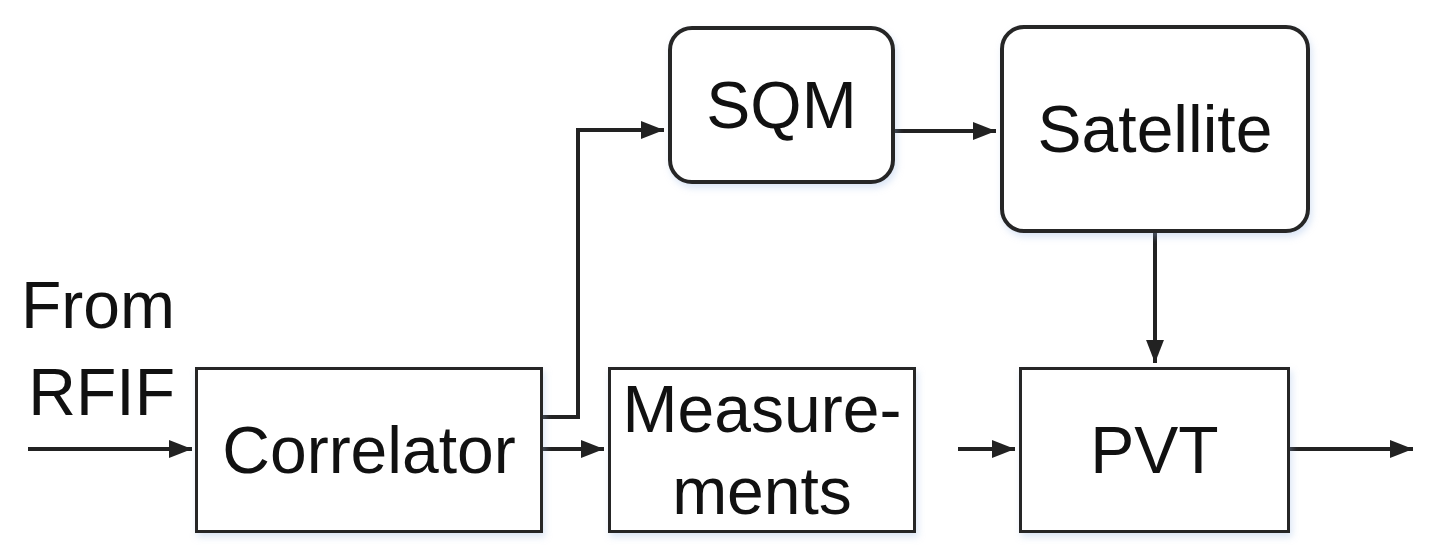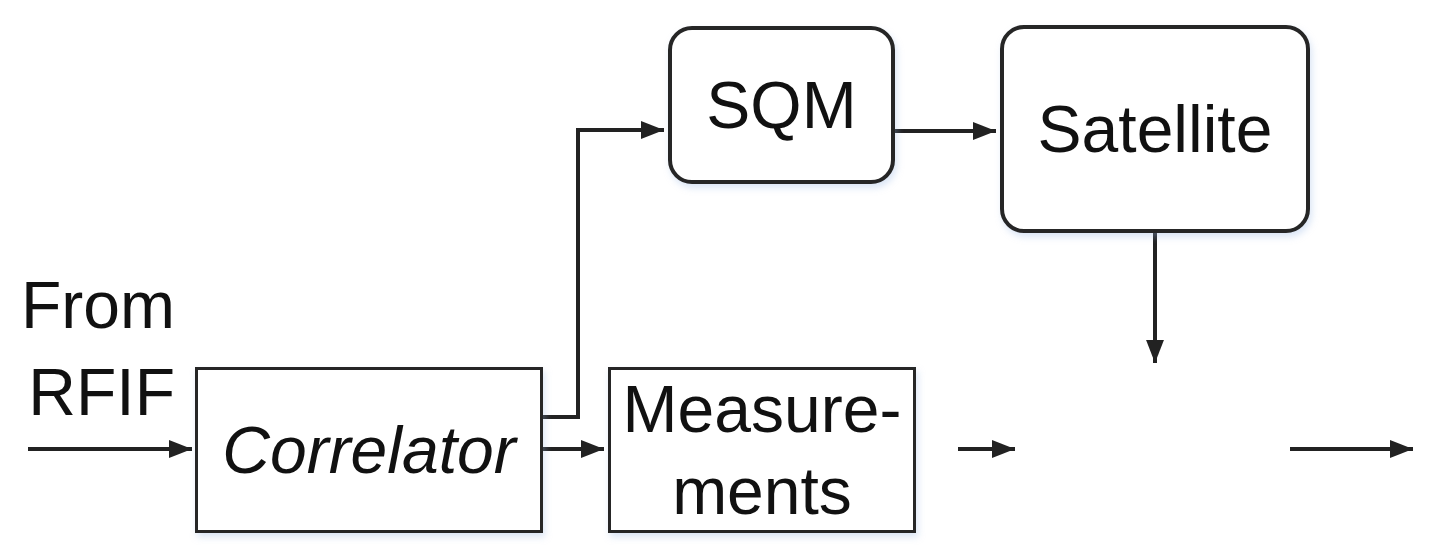--- a/index.html
+++ b/index.html
@@ -33,21 +33,21 @@
     text-align: center;
     font-size: 66px;
     line-height: 82px;
     letter-spacing: 0;
     box-shadow: 2px 4px 7px rgba(150, 180, 225, 0.35);
   }
   .block.rounded {
     border-width: 4px;
     border-radius: 24px;
   }
-  .block-correlator   { left: 195px;  top: 367px; width: 348px; height: 166px; font-style: italic; }
+  .block-correlator   { left: 195px;  top: 367px; width: 348px; height: 166px; }
   .block-measurements { left: 608px;  top: 367px; width: 308px; height: 166px; }
   .block-pvt          { left: 1019px; top: 367px; width: 271px; height: 166px; }
   .block-sqm          { left: 668px;  top: 26px;  width: 227px; height: 158px; }
   .block-satsel       { left: 1000px; top: 25px;  width: 310px; height: 208px; gap: 22px; }
   .source-label {
     position: absolute;
     left: 21px;
     top: 262px;
     font-size: 66px;
     line-height: 87px;
@@ -83,20 +83,23 @@
 
   <div class="block block-correlator">
     <span>Correlator</span>
   </div>
 
   <div class="block block-measurements">
     <span>Measure-</span>
     <span>ments</span>
   </div>
 
+  <div class="block block-pvt">
+    <span>PVT</span>
+  </div>
 
   <div class="block rounded block-sqm">
     <span>SQM</span>
   </div>
 
   <div class="block rounded block-satsel">
     <span>Satellite</span>
   </div>
 
 </div>

